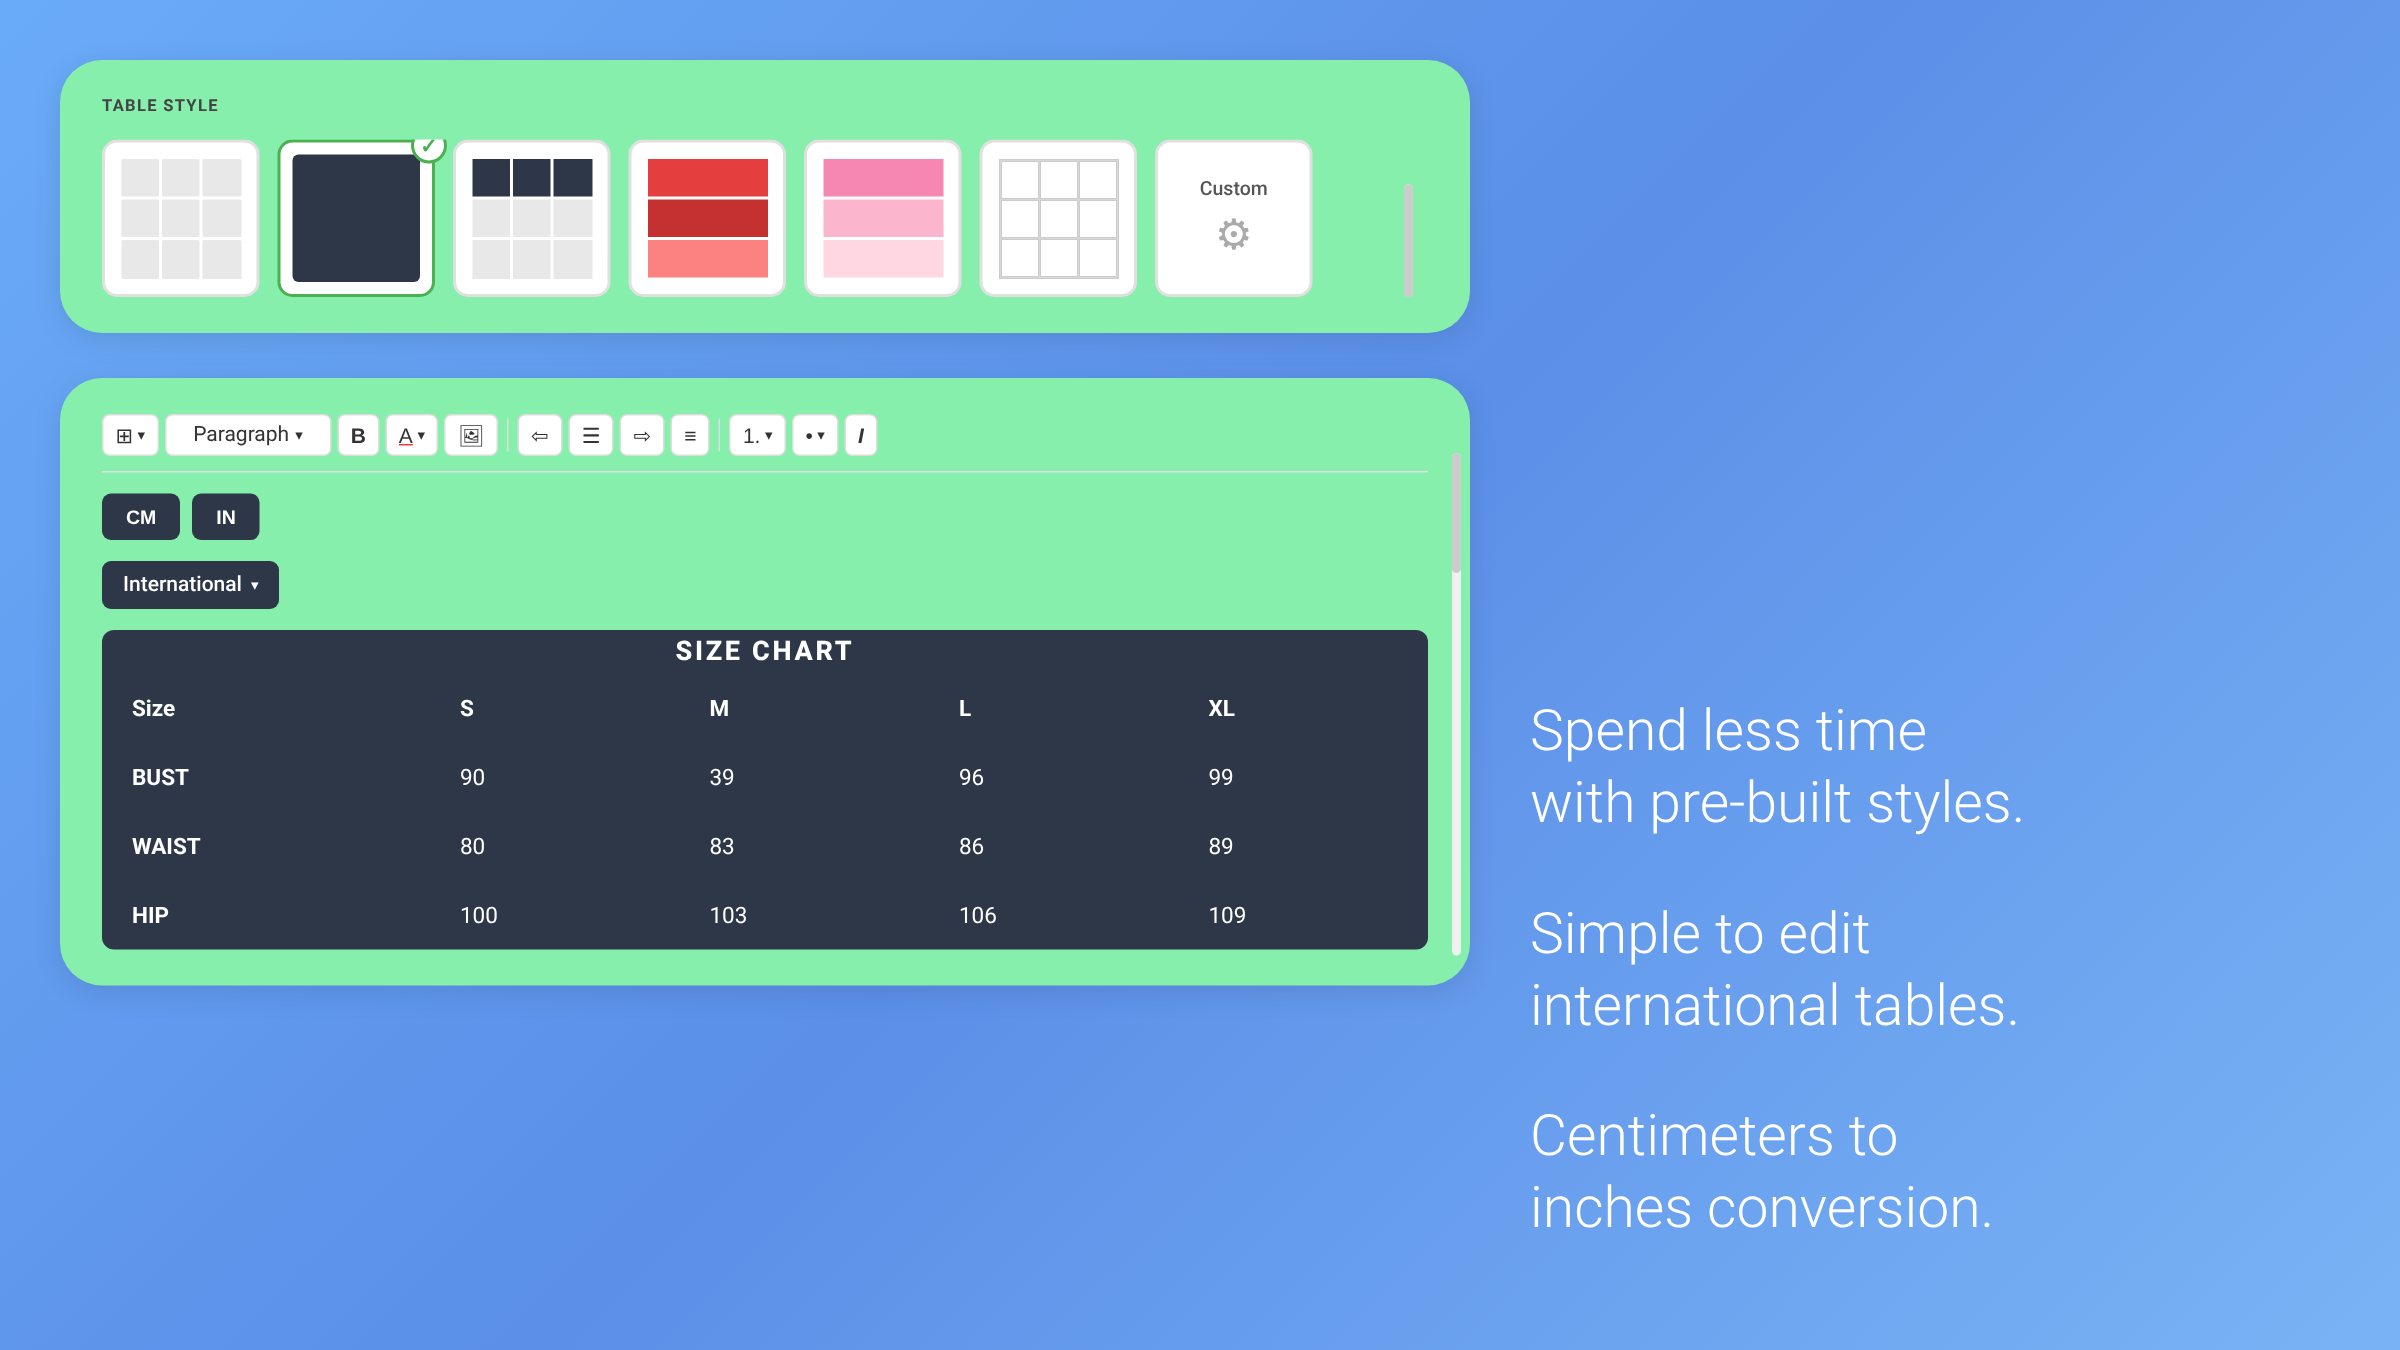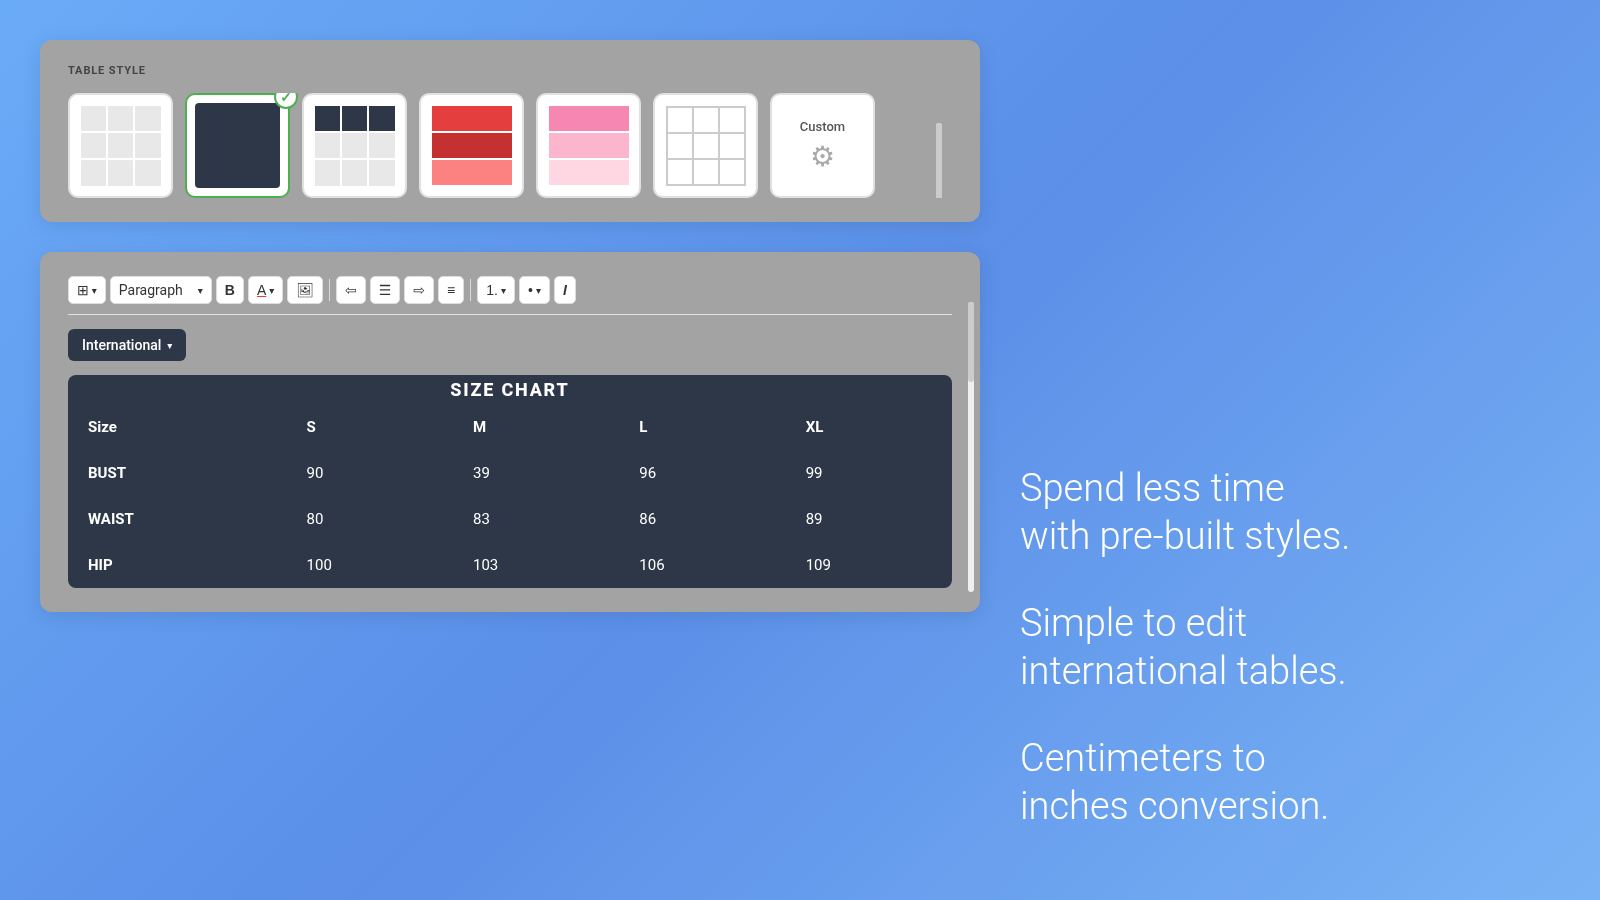--- a/index.html
+++ b/index.html
@@ -39,22 +39,22 @@
       flex-direction: column;
       justify-content: flex-end;
       gap: 0;
       padding: 10px 0;
       flex: 1;
       height: 820px;
     }
 
     
     .panel {
-      background: #a3a3a3;
-      border-radius: 12px;
+      background: #86efac;
+      border-radius: 28px;
       padding: 24px 28px;
       box-shadow: 0 4px 20px rgba(0,0,0,0.10);
     }
 
     
     .panel-label {
       font-size: 11px;
       font-weight: 700;
       color: #444;
       letter-spacing: 0.08em;
@@ -235,22 +235,22 @@
     .toolbar-separator {
       width: 1px;
       height: 22px;
       background: #ddd;
       margin: 0 2px;
     }
 
     .dropdown-btn {
       display: flex;
       align-items: center;
-      gap: 15px;
-      padding: 5px 8px;
+      gap: 4px;
+      padding: 5px 18px;
       border: 1px solid #ddd;
       border-radius: 5px;
       background: #fff;
       cursor: pointer;
       font-size: 14px;
       color: #333;
     }
 
     .editor-content {
       margin-top: 14px;
@@ -505,20 +505,24 @@
           <span>•</span>
           <span style="font-size:10px;">▾</span>
         </button>
         <button class="toolbar-btn" style="font-style:italic; font-weight:600;">
           <span>I</span>
         </button>
       </div>
 
       <div class="editor-content">
         
+        <div class="unit-buttons">
+          <button class="unit-btn active">CM</button>
+          <button class="unit-btn inactive">IN</button>
+        </div>
 
         
         <div class="intl-dropdown">
           <span>International</span>
           <span class="arrow">▾</span>
         </div>
 
         
         <table class="size-chart-table">
           <tbody>

